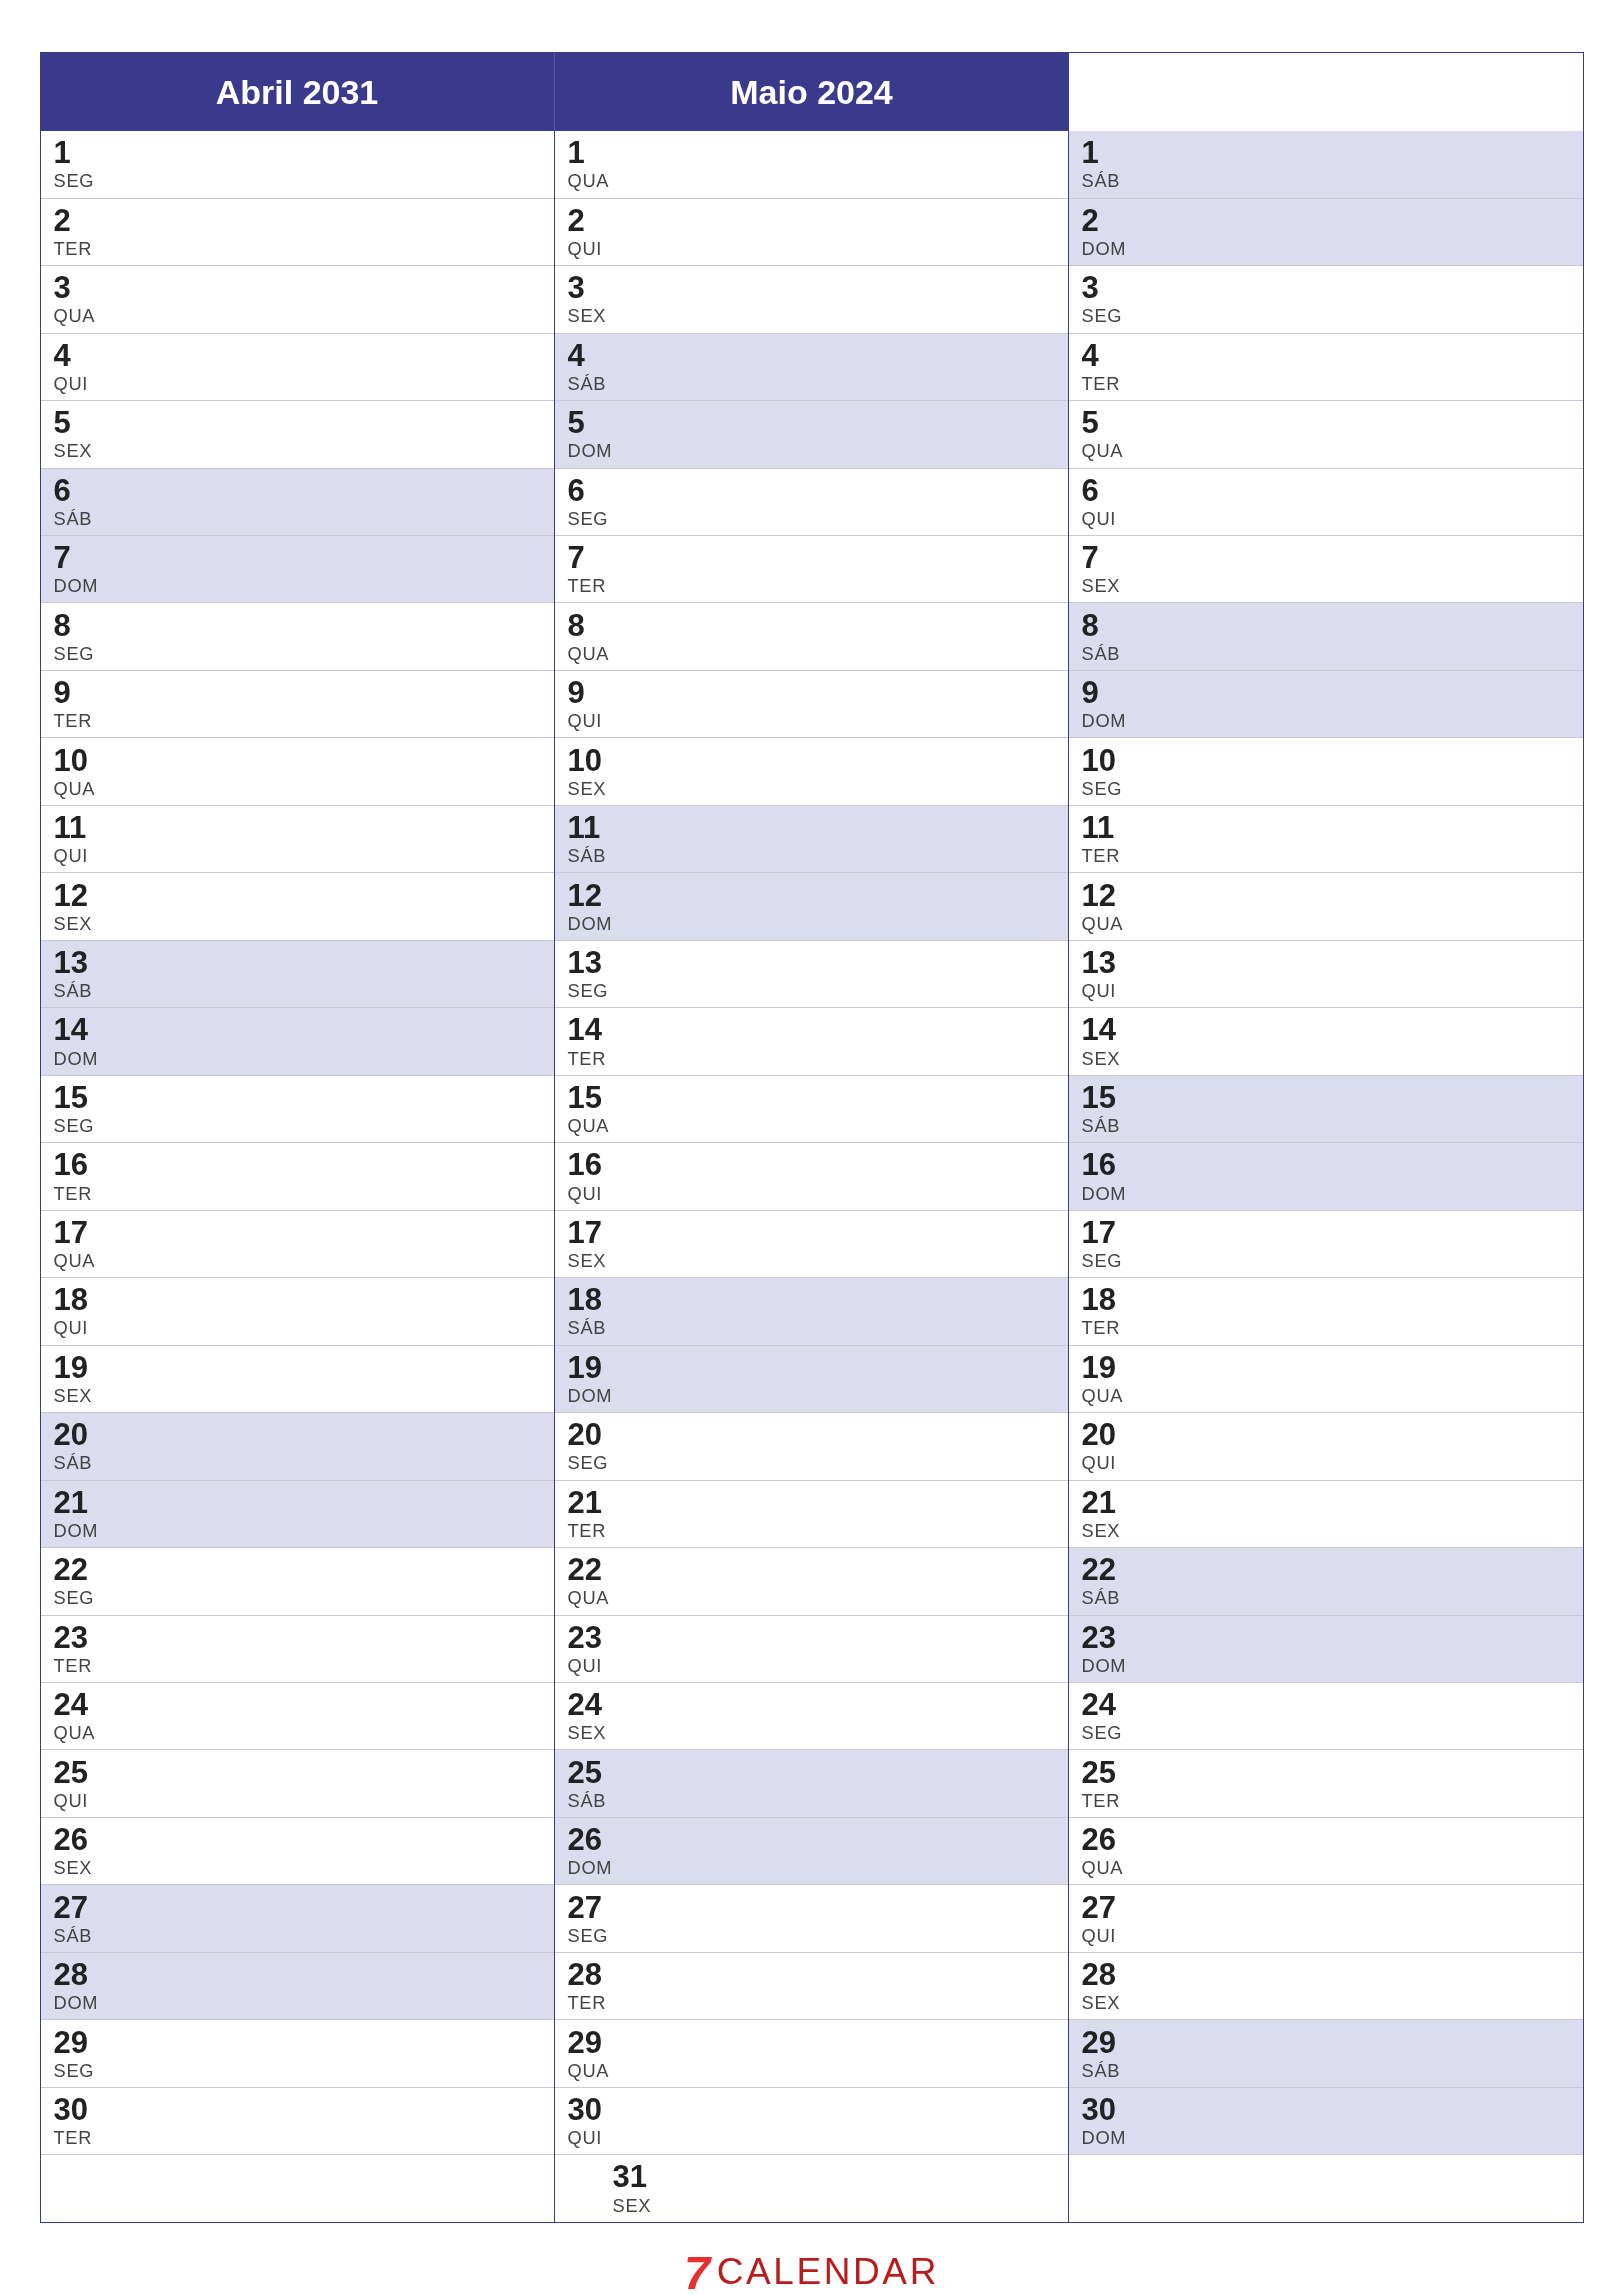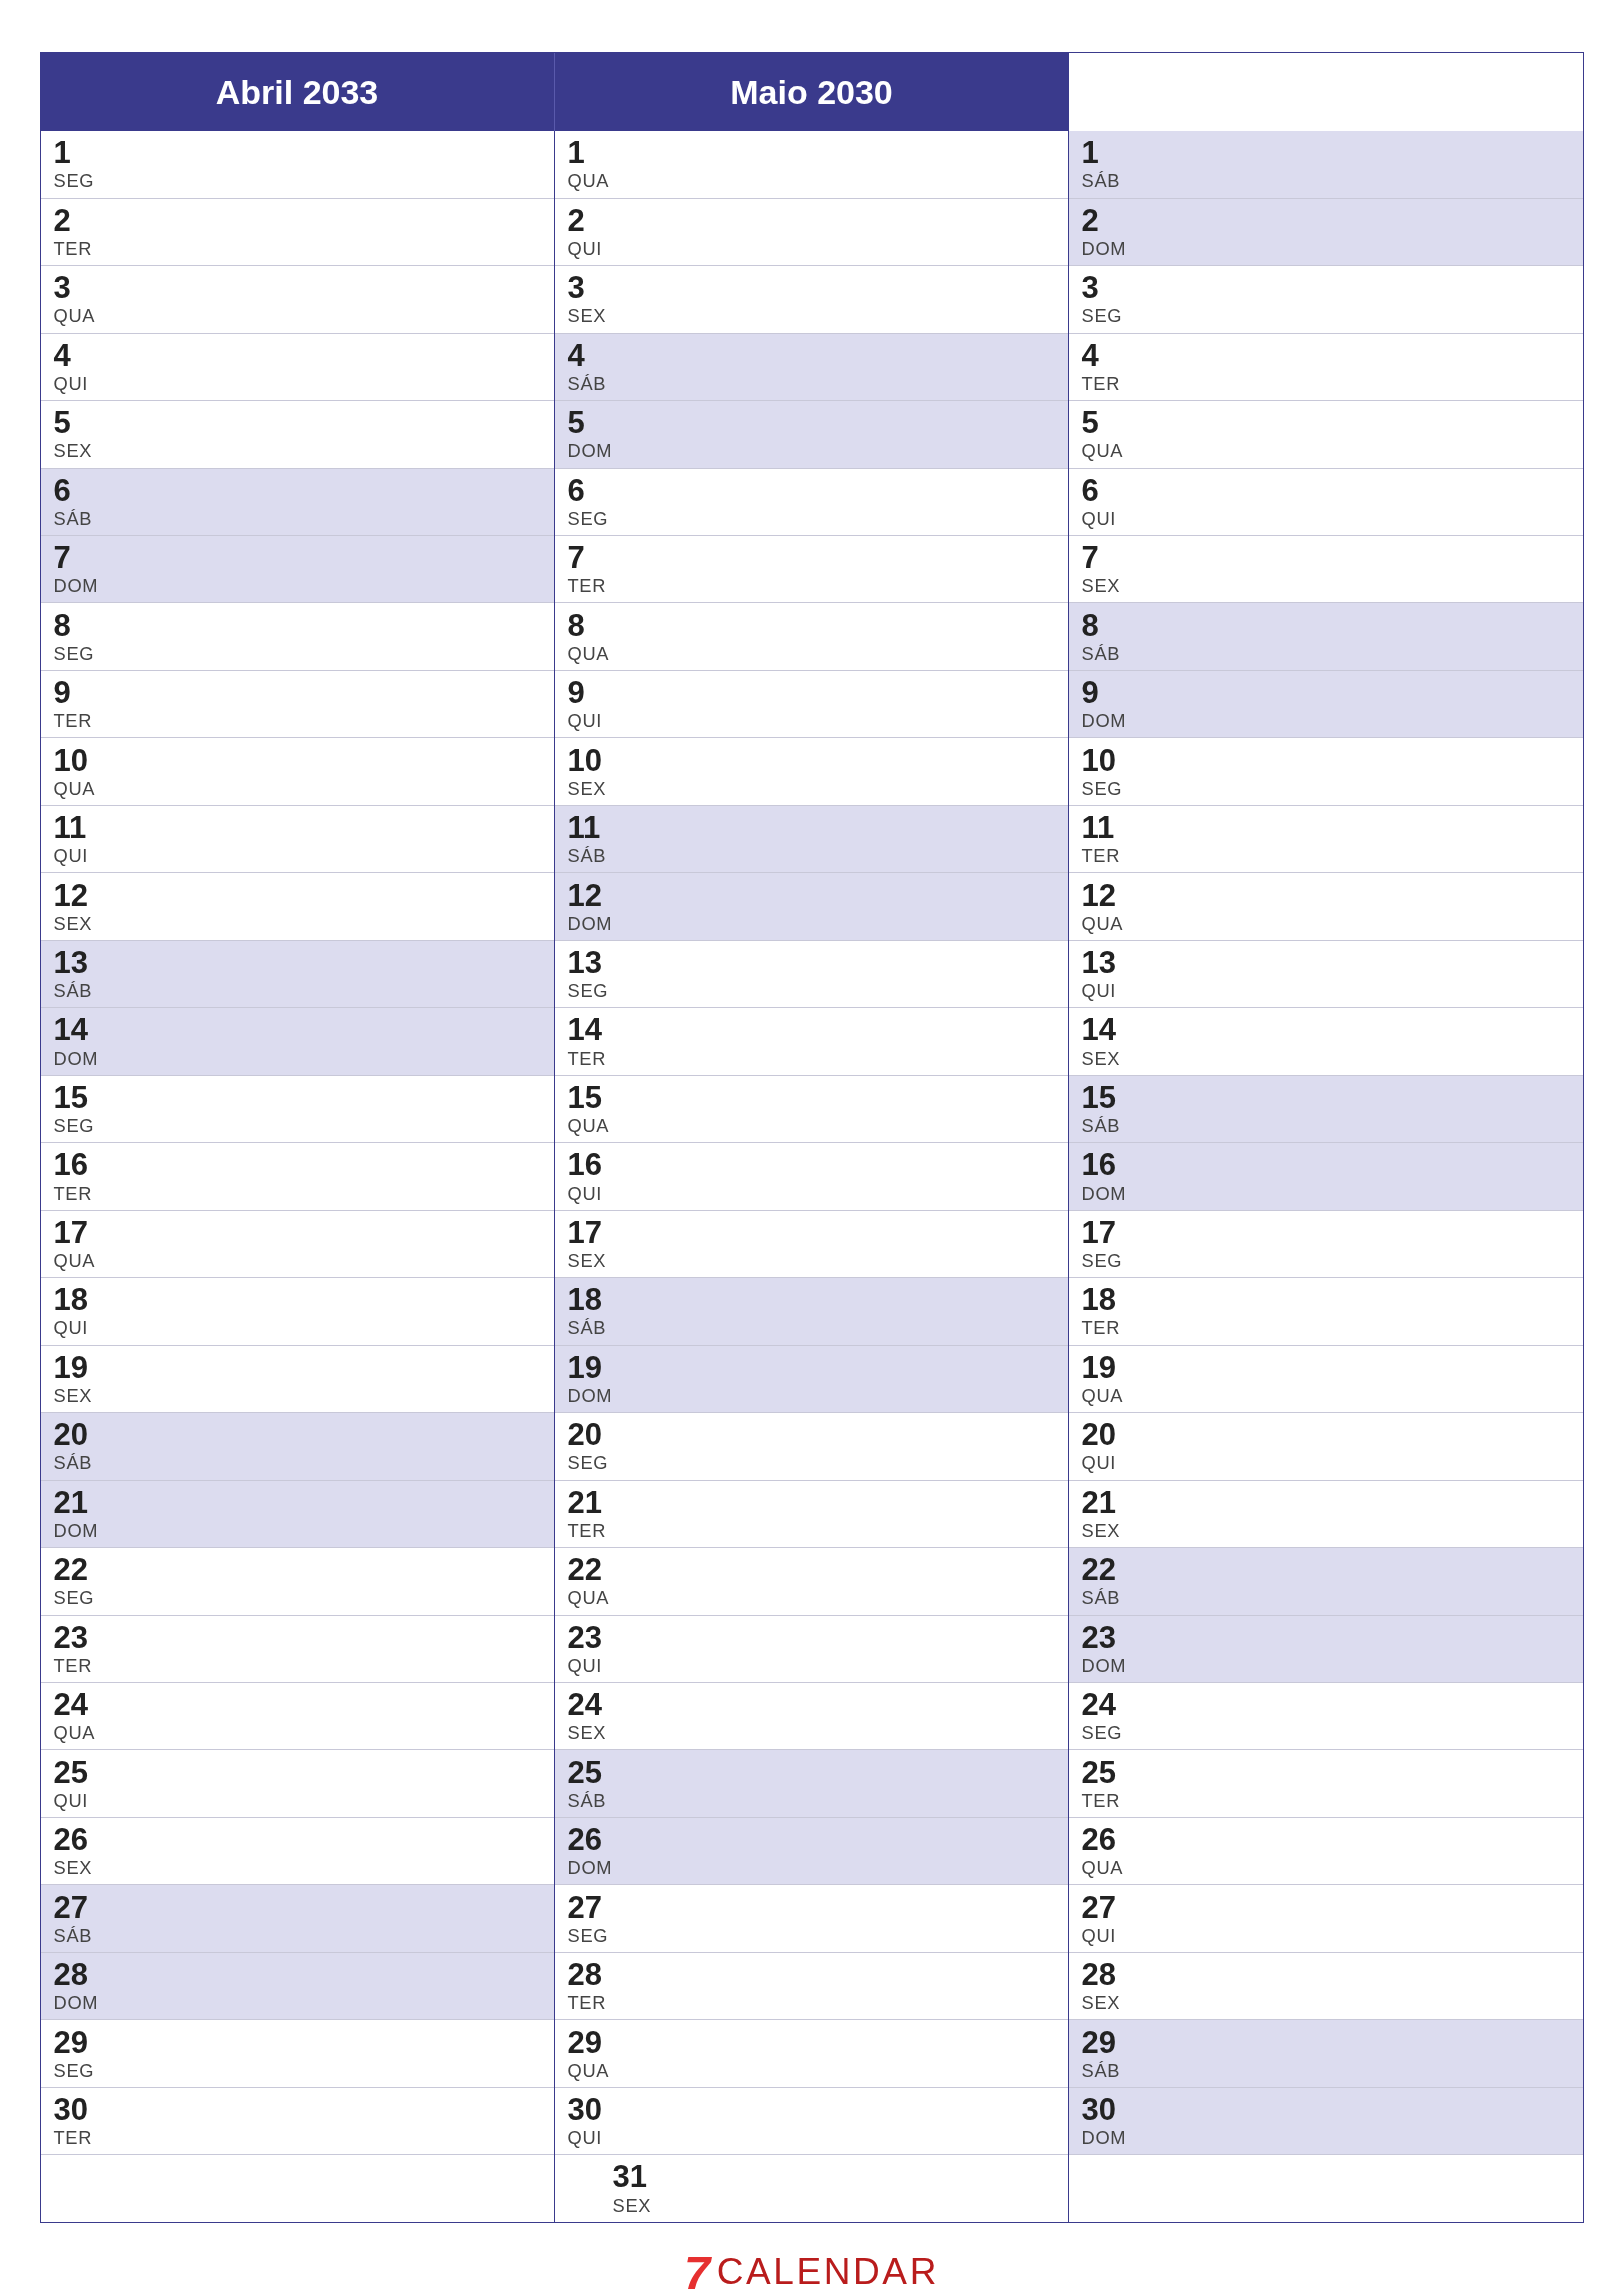--- a/index.html
+++ b/index.html
@@ -110,22 +110,22 @@
       font-weight: normal;
       color: #b91c1c;
       letter-spacing: 2.6px;
     }
   </style>
 </head>
 <body>
 
 <div class="calendar-container">
   <div class="calendar-header">
-  <div class="month-header">Abril 2033</div>
-      <div class="month-header">Maio 2030</div>
+  <div class="month-header">Abril 2031</div>
+      <div class="month-header">Maio 2024</div>
     </div>
   <div class="calendar-body">
   <div class="month-col">
         <div class="day-row">
           <span class="day-number">1</span>
           <span class="day-name">SEG</span>
         </div>
         <div class="day-row">
           <span class="day-number">2</span>
           <span class="day-name">TER</span>

